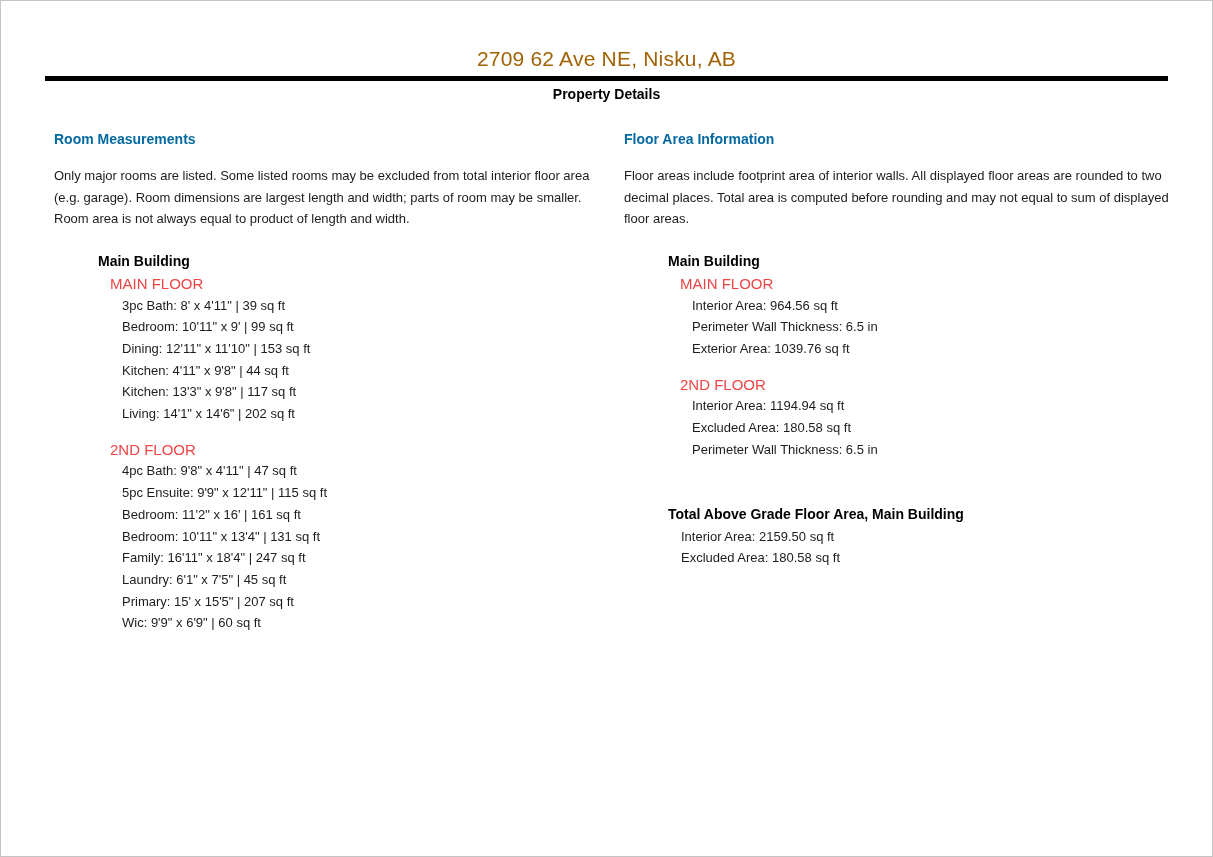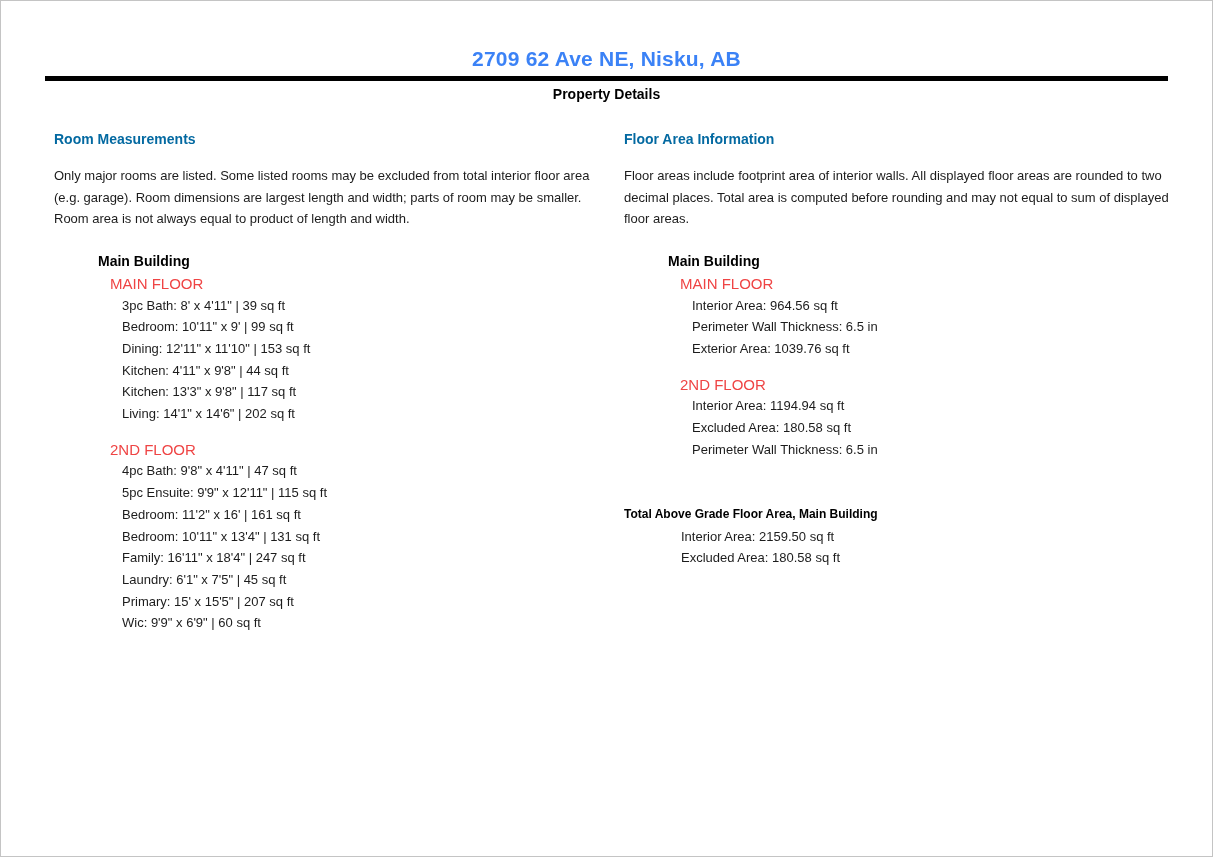--- a/index.html
+++ b/index.html
@@ -14,22 +14,22 @@
     box-sizing: border-box;
     border: 1px solid #c4c4c4;
     background: #ffffff;
     overflow: hidden;
   }
   .title {
     margin: 45px 0 0 0;
     text-align: center;
     font-size: 21px;
     line-height: 25px;
-    font-weight: bold;
-    color: #3b82f6;
+    font-weight: normal;
+    color: #a16207;
     letter-spacing: 0.2px;
   }
   .rule {
     height: 5px;
     background: #000000;
     margin: 5px 44px 0 44px;
   }
   .subtitle {
     margin: 5px 0 0 0;
     text-align: center;
@@ -72,21 +72,22 @@
     color: #ef4444;
   }
   .line-item {
     margin-left: 68px;
     font-size: 13px;
     line-height: 21.7px;
     white-space: nowrap;
   }
   .total-section { margin-top: 43.4px; }
   .total-heading {
-    font-size: 12px;
+    margin-left: 44px;
+    font-size: 14px;
     line-height: 21.7px;
     font-weight: bold;
     color: #000000;
   }
   .total-item {
     margin-left: 57px;
     font-size: 13px;
     line-height: 21.7px;
     white-space: nowrap;
   }

